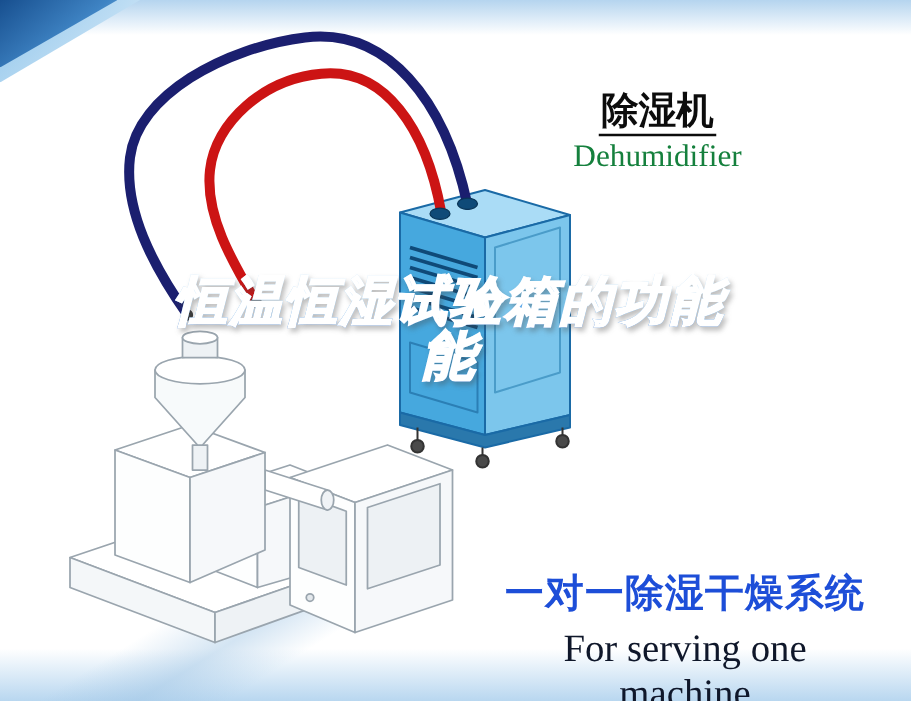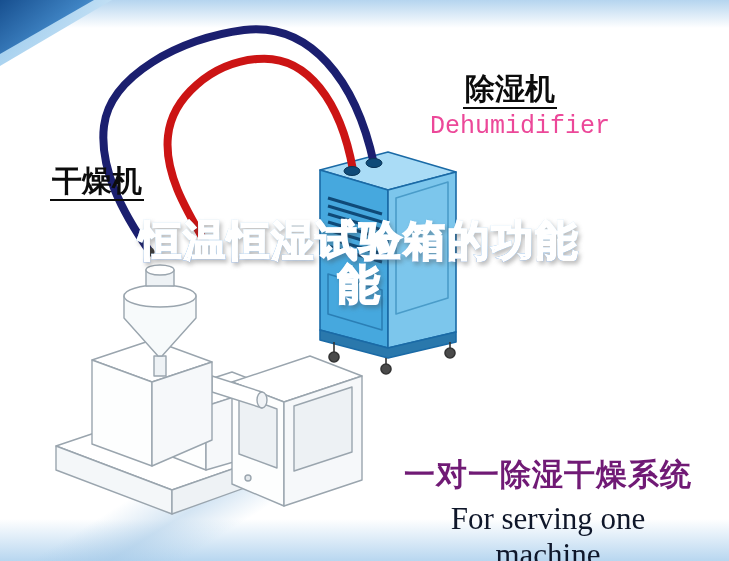--- a/index.html
+++ b/index.html
@@ -20,33 +20,33 @@
     clip-path:polygon(0 0,100% 0,0 100%);}
   .tri-dark{position:absolute;top:0;left:0;width:94px;height:54px;z-index:4;
     background:linear-gradient(140deg,#174f8f 0%,#3f84c4 55%,#8fc6ec 100%);
     clip-path:polygon(0 0,100% 0,0 100%);}
   
   svg.scene{position:absolute;inset:0;z-index:1;}
   
   .label-block{position:absolute;z-index:2;text-align:center;}
   .cn-label{font-weight:bold;font-size:30px;color:#0c0c0c;line-height:1.1;}
   .cn-underline{display:inline-block;border-bottom:2px solid #0c0c0c;padding:0 2px 2px 2px;}
-  .en-label{font-family:Liberation Mono, monospace;font-size:25px;color:#ec4899;margin-top:3px;}
-  .title-wrap{position:absolute;left:0;right:10px;top:219px;z-index:2;text-align:center;}
+  .en-label{font-family:Liberation Serif, serif;font-size:25px;color:#15803d;margin-top:3px;}
+  .title-wrap{position:absolute;left:0;right:10px;top:219px;z-index:2;text-align:center;font-style:italic;}
   .title-line{
     font-weight:bold;font-size:42px;letter-spacing:2px;line-height:44px;
     color:#1a6fd4;
     background:linear-gradient(180deg,#c8e4f9 0%,#8cc6f0 40%,#2f8ce2 75%,#1257c0 100%);
     -webkit-background-clip:text;background-clip:text;
     -webkit-text-fill-color:transparent;
     -webkit-text-stroke:2px #ffffff;
     filter:drop-shadow(2px 3px 2px rgba(70,70,70,.35));
   }
   .caption-wrap{position:absolute;left:403px;top:454px;width:290px;z-index:2;text-align:center;}
-  .caption-cn{font-weight:bold;font-size:31px;letter-spacing:1px;color:#701a75;}
+  .caption-cn{font-weight:bold;font-size:31px;letter-spacing:1px;color:#1d4ed8;}
   .caption-en{font-family:"Liberation Serif",serif;font-size:31px;color:#0f172a;margin-top:5px;}
 </style>
 </head>
 <body>
 
 <div id="stage">
 
   <div class="top-band"></div>
   <div class="bottom-band"></div>
   <div class="fold"></div>
@@ -107,31 +107,28 @@
     </g>
 
     <path fill="none" stroke="#1b1f6f" stroke-width="8" stroke-linecap="round" d="M374,164 C356,80 310,22 244,30 C180,38 110,76 104,126 C99,168 122,212 150,252"></path>
     <path fill="none" stroke="#cc1414" stroke-width="8" stroke-linecap="round" d="M353,170 C341,103 308,54 257,59 C211,63 172,98 168,136 C164,172 185,208 205,242"></path>
     <circle cx="150" cy="252" r="4.5" fill="#3a3a3a"></circle>
     <circle cx="205" cy="242" r="4.5" fill="#3a3a3a"></circle>
     <ellipse cx="352" cy="171" rx="8" ry="4.5" fill="#0f4a78" stroke="#0a3557"></ellipse>
     <ellipse cx="374" cy="163" rx="8" ry="4.5" fill="#0f4a78" stroke="#0a3557"></ellipse>
   </svg>
 
-  <div class="label-block" style="left:430px;top:72px;width:160px;">
+  <div class="label-block" style="left:446px;top:72px;width:160px;">
     <div class="cn-label">
       <span class="cn-underline">除湿机</span>
     </div>
     <div class="en-label">Dehumidifier</div>
   </div>
 
   <div class="label-block" style="left:34px;top:164px;width:126px;">
-    <div class="cn-label">
-      <span class="cn-underline">干燥机</span>
-    </div>
   </div>
 
   <div class="title-wrap">
     <div class="title-line">恒温恒湿试验箱的功能</div>
     <div class="title-line">能</div>
   </div>
 
   <div class="caption-wrap">
     <div class="caption-cn">一对一除湿干燥系统</div>
     <div class="caption-en">For serving one machine</div>

